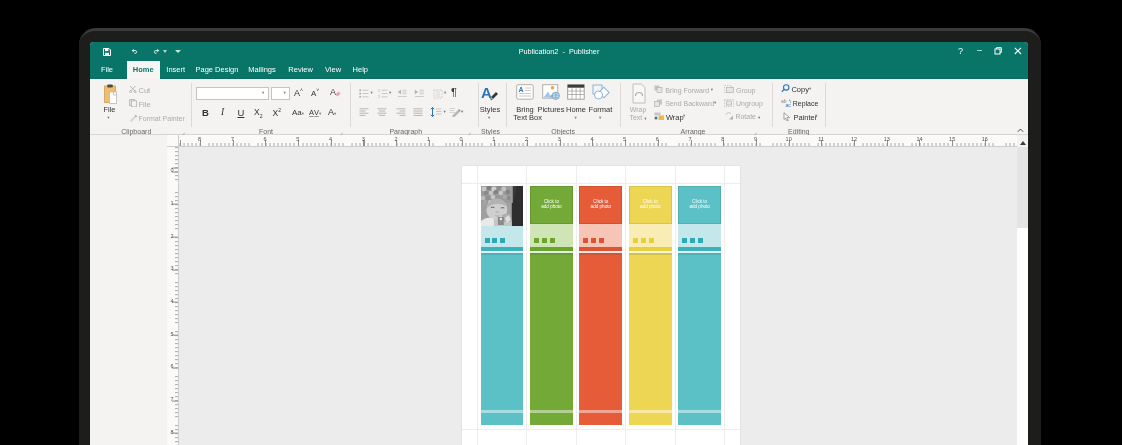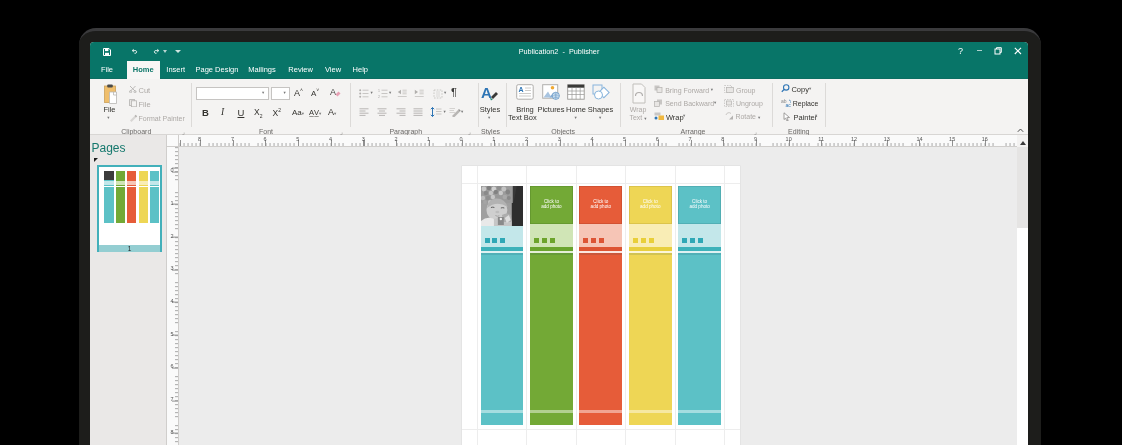--- a/index.html
+++ b/index.html
@@ -227,21 +227,21 @@
     <div class="abs dd" style="left:398px;top:72.5px;">▾</div>
     <div class="glabel" style="left:370.5px;top:86.2px;">Styles</div>
     <div class="sep" style="left:416px;top:41px;"></div>
 
     <svg class="abs" style="left:425.6px;top:42.2px" width="18" height="16" viewBox="0 0 18 16">
       <rect x="0.7" y="0.7" width="16.5" height="14.5" rx="1.5" fill="#fff" stroke="#b0aeac" stroke-width="1"></rect>
       <text x="2.5" y="7.5" font-size="7" font-weight="bold" fill="#2e75b5" font-family="Liberation Sans">A</text>
       <path d="M9 4 H15 M9 6.5 H15 M3 9.5 H15 M3 12 H15" stroke="#c8c6c4" stroke-width="0.9"></path>
     </svg>
     <div class="abs en" style="left:420px;top:63px;width:30px;text-align:center;">Bring</div>
-    <div class="abs en" style="left:418px;top:71px;width:34px;text-align:left;">Text Box</div>
+    <div class="abs en" style="left:418px;top:71px;width:34px;text-align:right;">Text Box</div>
     <svg class="abs" style="left:451.8px;top:42.2px" width="18" height="16" viewBox="0 0 18 16">
       <rect x="0.7" y="0.7" width="15" height="13.5" fill="#fff" stroke="#b0aeac" stroke-width="1"></rect>
       <circle cx="10.5" cy="3.8" r="1.8" fill="#f0a830"></circle>
       <path d="M1.5 13.5 L6 7.5 L9.5 13.5 Z" fill="#a8c4e0"></path>
       <path d="M7.5 13.5 L10.5 9.5 L14.5 13.5 Z" fill="#88aed4"></path>
       <circle cx="13.8" cy="11.8" r="3.6" fill="#d8e8f4" stroke="#6898c8" stroke-width="0.8"></circle>
       <path d="M10.2 11.8 H17.4 M13.8 8.2 V15.4 M11.2 9.4 C12.6 10.6 15 10.6 16.4 9.4 M11.2 14.2 C12.6 13 15 13 16.4 14.2" stroke="#6898c8" stroke-width="0.6" fill="none"></path>
     </svg>
     <div class="abs en" style="left:446px;top:63px;width:30px;text-align:center;">Pictures</div>
     <svg class="abs" style="left:477.4px;top:42.2px" width="18" height="16" viewBox="0 0 18 16">
@@ -249,21 +249,21 @@
       <rect x="0.7" y="0.7" width="16.5" height="3" fill="#3a3a38"></rect>
       <path d="M0.7 7 H17.2 M0.7 10.5 H17.2 M5 3.7 V15.2 M9.1 3.7 V15.2 M13.2 3.7 V15.2" stroke="#9a9896" stroke-width="0.7"></path>
     </svg>
     <div class="abs en" style="left:471px;top:63px;width:30px;text-align:center;">Home</div>
     <div class="abs dd" style="left:484.5px;top:72.5px;">▾</div>
     <svg class="abs" style="left:501.5px;top:42.2px" width="18" height="16" viewBox="0 0 18 16">
       <rect x="1" y="1" width="9" height="9" fill="none" stroke="#88b4dc" stroke-width="1"></rect>
       <rect x="8.2" y="4.8" width="7.4" height="7.4" fill="#fff" transform="rotate(45 11.9 8.5)" stroke="#88b4dc" stroke-width="1"></rect>
       <circle cx="6.5" cy="11" r="4" fill="#fff" stroke="#88b4dc" stroke-width="1"></circle>
     </svg>
-    <div class="abs en" style="left:495.5px;top:63px;width:30px;text-align:center;">Shapes</div>
+    <div class="abs en" style="left:495.5px;top:63px;width:30px;text-align:center;">Format</div>
     <div class="abs dd" style="left:509px;top:72.5px;">▾</div>
     <div class="glabel" style="left:443.2px;top:86.2px;">Objects</div>
     <div class="sep" style="left:530px;top:41px;"></div>
 
     <svg class="abs" style="left:541.5px;top:41px" width="14" height="21" viewBox="0 0 14 21">
       <path d="M1 1 H9.5 L13 4.5 V20 H1 Z" fill="#f8f7f6" stroke="#c0beba" stroke-width="1"></path>
       <path d="M3.5 13 A3.5 3.5 0 0 1 10.5 13" fill="none" stroke="#b0aeac" stroke-width="1.2"></path>
     </svg>
     <div class="abs dis s7" style="left:534px;top:64px;width:28px;text-align:center;">Wrap</div>
     <div class="abs dis s7" style="left:534px;top:72px;width:28px;text-align:center;">Text <span class="dd">▾</span></div>
@@ -362,39 +362,20 @@
       <div style="position:absolute;right:0;top:0;width:6px;height:298px;background:repeating-linear-gradient(0deg,#909090 0 1px,transparent 1px 32.7px);background-position-y:21.6px;"></div>
       <span class="rnum" style="left:3.5px;top:20.1px;">0</span>
         <span class="rnum" style="left:3.5px;top:52.8px;">1</span>
         <span class="rnum" style="left:3.5px;top:85.5px;">2</span>
         <span class="rnum" style="left:3.5px;top:118.2px;">3</span>
         <span class="rnum" style="left:3.5px;top:150.9px;">4</span>
         <span class="rnum" style="left:3.5px;top:183.6px;">5</span>
         <span class="rnum" style="left:3.5px;top:216.3px;">6</span>
         <span class="rnum" style="left:3.5px;top:249.0px;">7</span>
         <span class="rnum" style="left:3.5px;top:281.7px;">8</span>
-    </div>
-    <div id="panel">
-      <div class="abs" style="left:1.5px;top:6px;color:#15786d;font-size:12px;">Pages</div>
-      <div class="abs" style="left:4px;top:22.5px;width:0;height:0;border-top:4.5px solid #1c1c1c;border-right:4.5px solid transparent;"></div>
-      <div id="thumb">
-        <div class="tcol" style="left:5.3px;background:#5cc1c6;"></div>
-        <div class="tcol" style="left:16.8px;background:#73a936;"></div>
-        <div class="tcol" style="left:28.2px;background:#e65c39;"></div>
-        <div class="tcol" style="left:39.7px;background:#eed655;"></div>
-        <div class="tcol" style="left:51.2px;background:#5cc1c6;"></div>
-        <div class="abs" style="left:5.3px;top:3.5px;width:9.3px;height:9px;background:#3c3c3c;"></div>
-        <div class="abs" style="left:5.3px;top:14px;width:9.3px;height:4px;background:#c3e7ea;"></div>
-        <div class="abs" style="left:16.8px;top:14px;width:9.3px;height:4px;background:#d0e5b6;"></div>
-        <div class="abs" style="left:28.2px;top:14px;width:9.3px;height:4px;background:#f6c5b6;"></div>
-        <div class="abs" style="left:39.7px;top:14px;width:9.3px;height:4px;background:#f9edb5;"></div>
-        <div class="abs" style="left:51.2px;top:14px;width:9.3px;height:4px;background:#c3e7ea;"></div>
-        <div class="abs" style="left:5.3px;top:18.5px;width:55.2px;height:1px;background:#fff;"></div>
-        <div class="tstrip">1</div>
-      </div>
     </div>
     <div id="docarea">
       <div id="page">
         <div class="guideV" style="left:15.4px;"></div>
         <div class="guideV" style="left:64.8px;"></div>
         <div class="guideV" style="left:114.2px;"></div>
         <div class="guideV" style="left:163.6px;"></div>
         <div class="guideV" style="left:213px;"></div>
         <div class="guideV" style="left:262.4px;"></div>
         <div class="guideH" style="top:16.6px;"></div>

